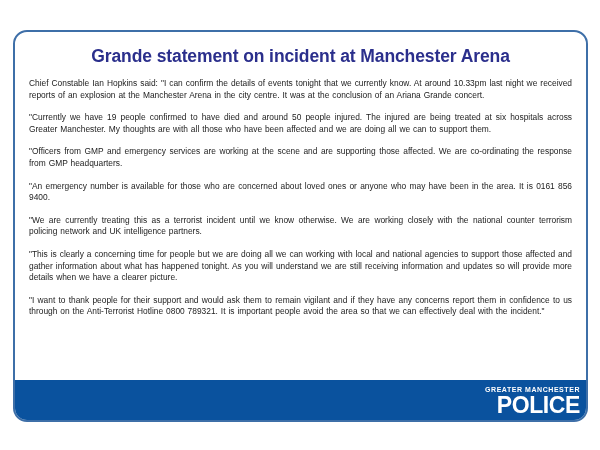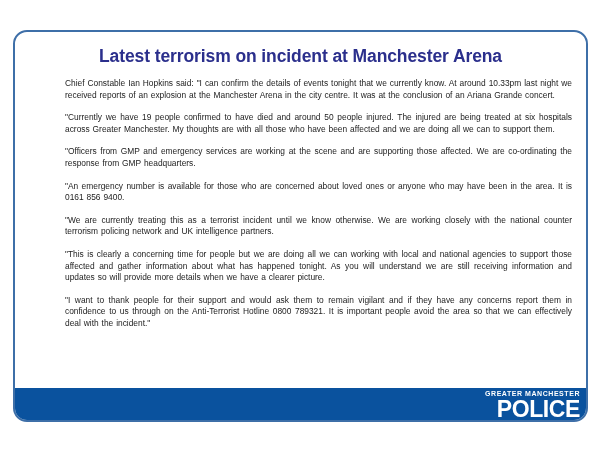--- a/index.html
+++ b/index.html
@@ -38,42 +38,41 @@
     font-size: 17.5px;
     font-weight: bold;
     letter-spacing: -0.1px;
     color: #2B2F8C;
     line-height: 1.2;
   }
 
   
   .statement-body {
     padding: 11px 14px 0 14px;
-    margin-left: 36px;
   }
   .statement-body p {
     margin: 0 0 11px 0;
     font-size: 8.4px;
     line-height: 11.6px;
     color: #1c1c1c;
     text-align: justify;
     text-justify: inter-word;
     word-spacing: 0.6px;
   }
   .statement-body p:last-child {
     margin-bottom: 0;
   }
 
   
   .brand-footer {
     position: absolute;
     left: -2px;
     right: -2px;
     bottom: -2px;
-    height: 34px;
+    height: 42px;
     background: #0A529E;
     border-bottom-left-radius: 14px;
     border-bottom-right-radius: 14px;
     display: flex;
     align-items: center;
     justify-content: flex-end;
     padding-right: 8px;
     box-sizing: border-box;
   }
   .brand-lockup {
@@ -112,21 +111,21 @@
     display: block;
     width: 36px;
     height: 38px;
   }
 </style>
 </head>
 <body>
 
 <div class="statement-card">
 
-  <h1 class="card-title">Latest terrorism on incident at Manchester Arena</h1>
+  <h1 class="card-title">Grande statement on incident at Manchester Arena</h1>
 
   <div class="statement-body">
     <p>Chief Constable Ian Hopkins said: "I can confirm the details of events tonight that we currently know. At around 10.33pm last night we received reports of an explosion at the Manchester Arena in the city centre. It was at the conclusion of an Ariana Grande concert.</p>
     <p>"Currently we have 19 people confirmed to have died and around 50 people injured. The injured are being treated at six hospitals across Greater Manchester. My thoughts are with all those who have been affected and we are doing all we can to support them.</p>
     <p>"Officers from GMP and emergency services are working at the scene and are supporting those affected. We are co-ordinating the response from GMP headquarters.</p>
     <p>"An emergency number is available for those who are concerned about loved ones or anyone who may have been in the area. It is 0161 856 9400.</p>
     <p>"We are currently treating this as a terrorist incident until we know otherwise. We are working closely with the national counter terrorism policing network and UK intelligence partners.</p>
     <p>"This is clearly a concerning time for people but we are doing all we can working with local and national agencies to support those affected and gather information about what has happened tonight. As you will understand we are still receiving information and updates so will provide more details when we have a clearer picture.</p>
     <p>"I want to thank people for their support and would ask them to remain vigilant and if they have any concerns report them in confidence to us through on the Anti-Terrorist Hotline 0800 789321. It is important people avoid the area so that we can effectively deal with the incident."</p>
   </div>

